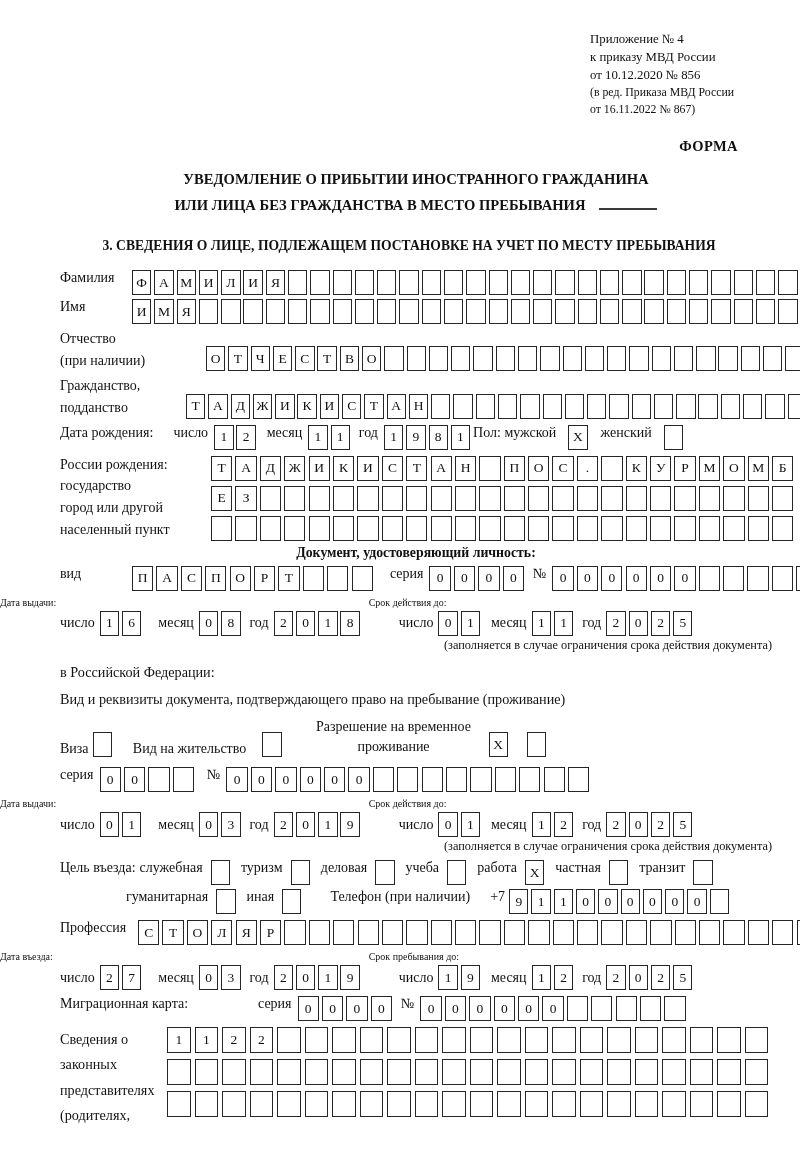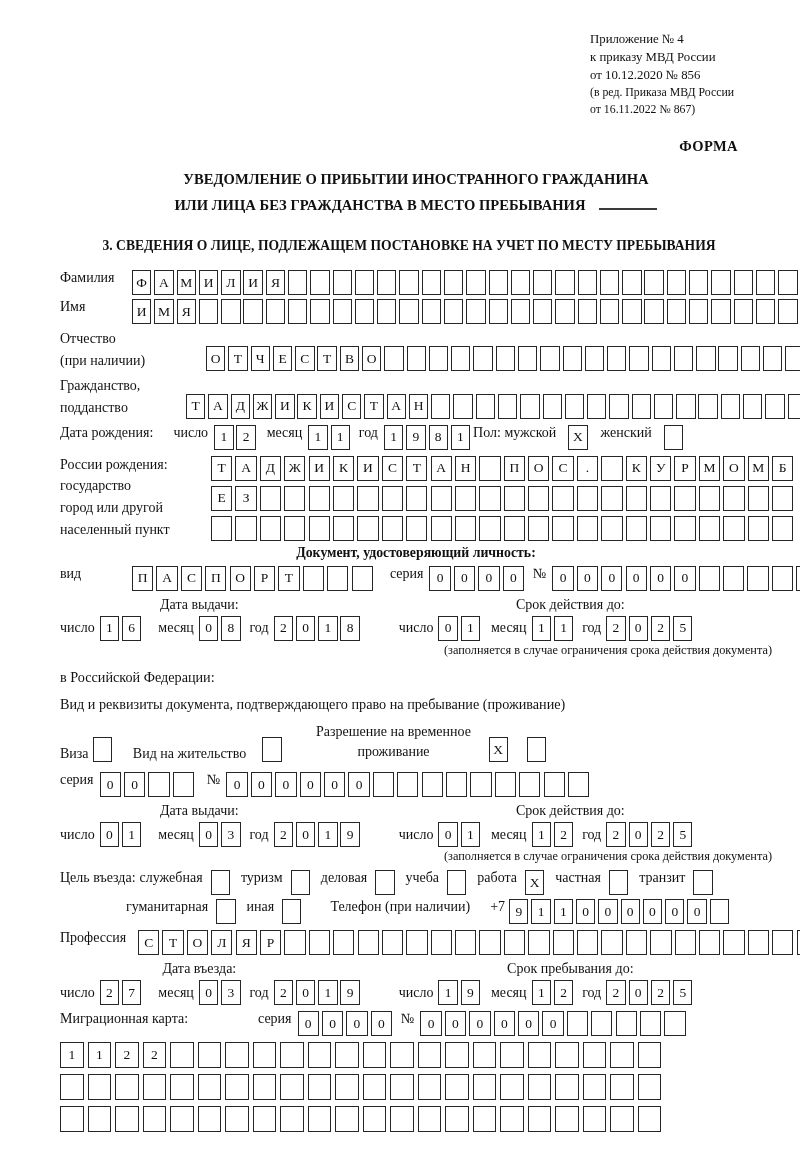--- a/index.html
+++ b/index.html
@@ -38,21 +38,21 @@
   .w66 { width:66px; flex:none; }
   .w120 { width:120px; flex:none; }
   .w140 { width:140px; flex:none; }
   .w145 { width:145px; flex:none; }
 
   .center-head { font-weight:bold; font-size:13.8px; text-align:center; margin:4px 0 5px 0; }
 
   .datepair { display:flex; margin-top:6px; }
   .dp-col { width:352px; }
   .dp-col.right { width:388px; }
-  .dp-head { text-align:center; font-size:14px; margin-bottom:3px; }
+  .dp-head { text-align:left; font-size:10px; margin-bottom:3px; }
   .dp-col .dp-head { margin-left:-60px; }
   .dp-col.right .dp-head { margin-left:-30px; }
   .dp-row { display:flex; align-items:center; }
   .dp-row .lbl { margin-right:5px; }
   .dp-row .gap { width:14px; flex:none; }
   .note { text-align:right; font-size:12.3px; margin:2px 0 6px 0; }
 
   .intro { font-size:14.2px; line-height:1.9; margin-top:4px; }
 
   .opts { margin:4px 0 10px 0; }
@@ -696,20 +696,27 @@
         <span class="cell">0</span>
         <span class="cell"></span>
         <span class="cell"></span>
         <span class="cell"></span>
         <span class="cell"></span>
         <span class="cell"></span>
       </span>
   </div>
 
   <div class="legal">
+    <div class="legal-labels">
+      <div>Сведения о</div>
+      <div>законных</div>
+      <div>представителях</div>
+      <div>(родителях,</div>
+
+    </div>
     <div class="legal-rows">
       <span class="boxrow lg" style="display:flex">
           <span class="cell">1</span>
           <span class="cell">1</span>
           <span class="cell">2</span>
           <span class="cell">2</span>
           <span class="cell"></span>
           <span class="cell"></span>
           <span class="cell"></span>
           <span class="cell"></span>

